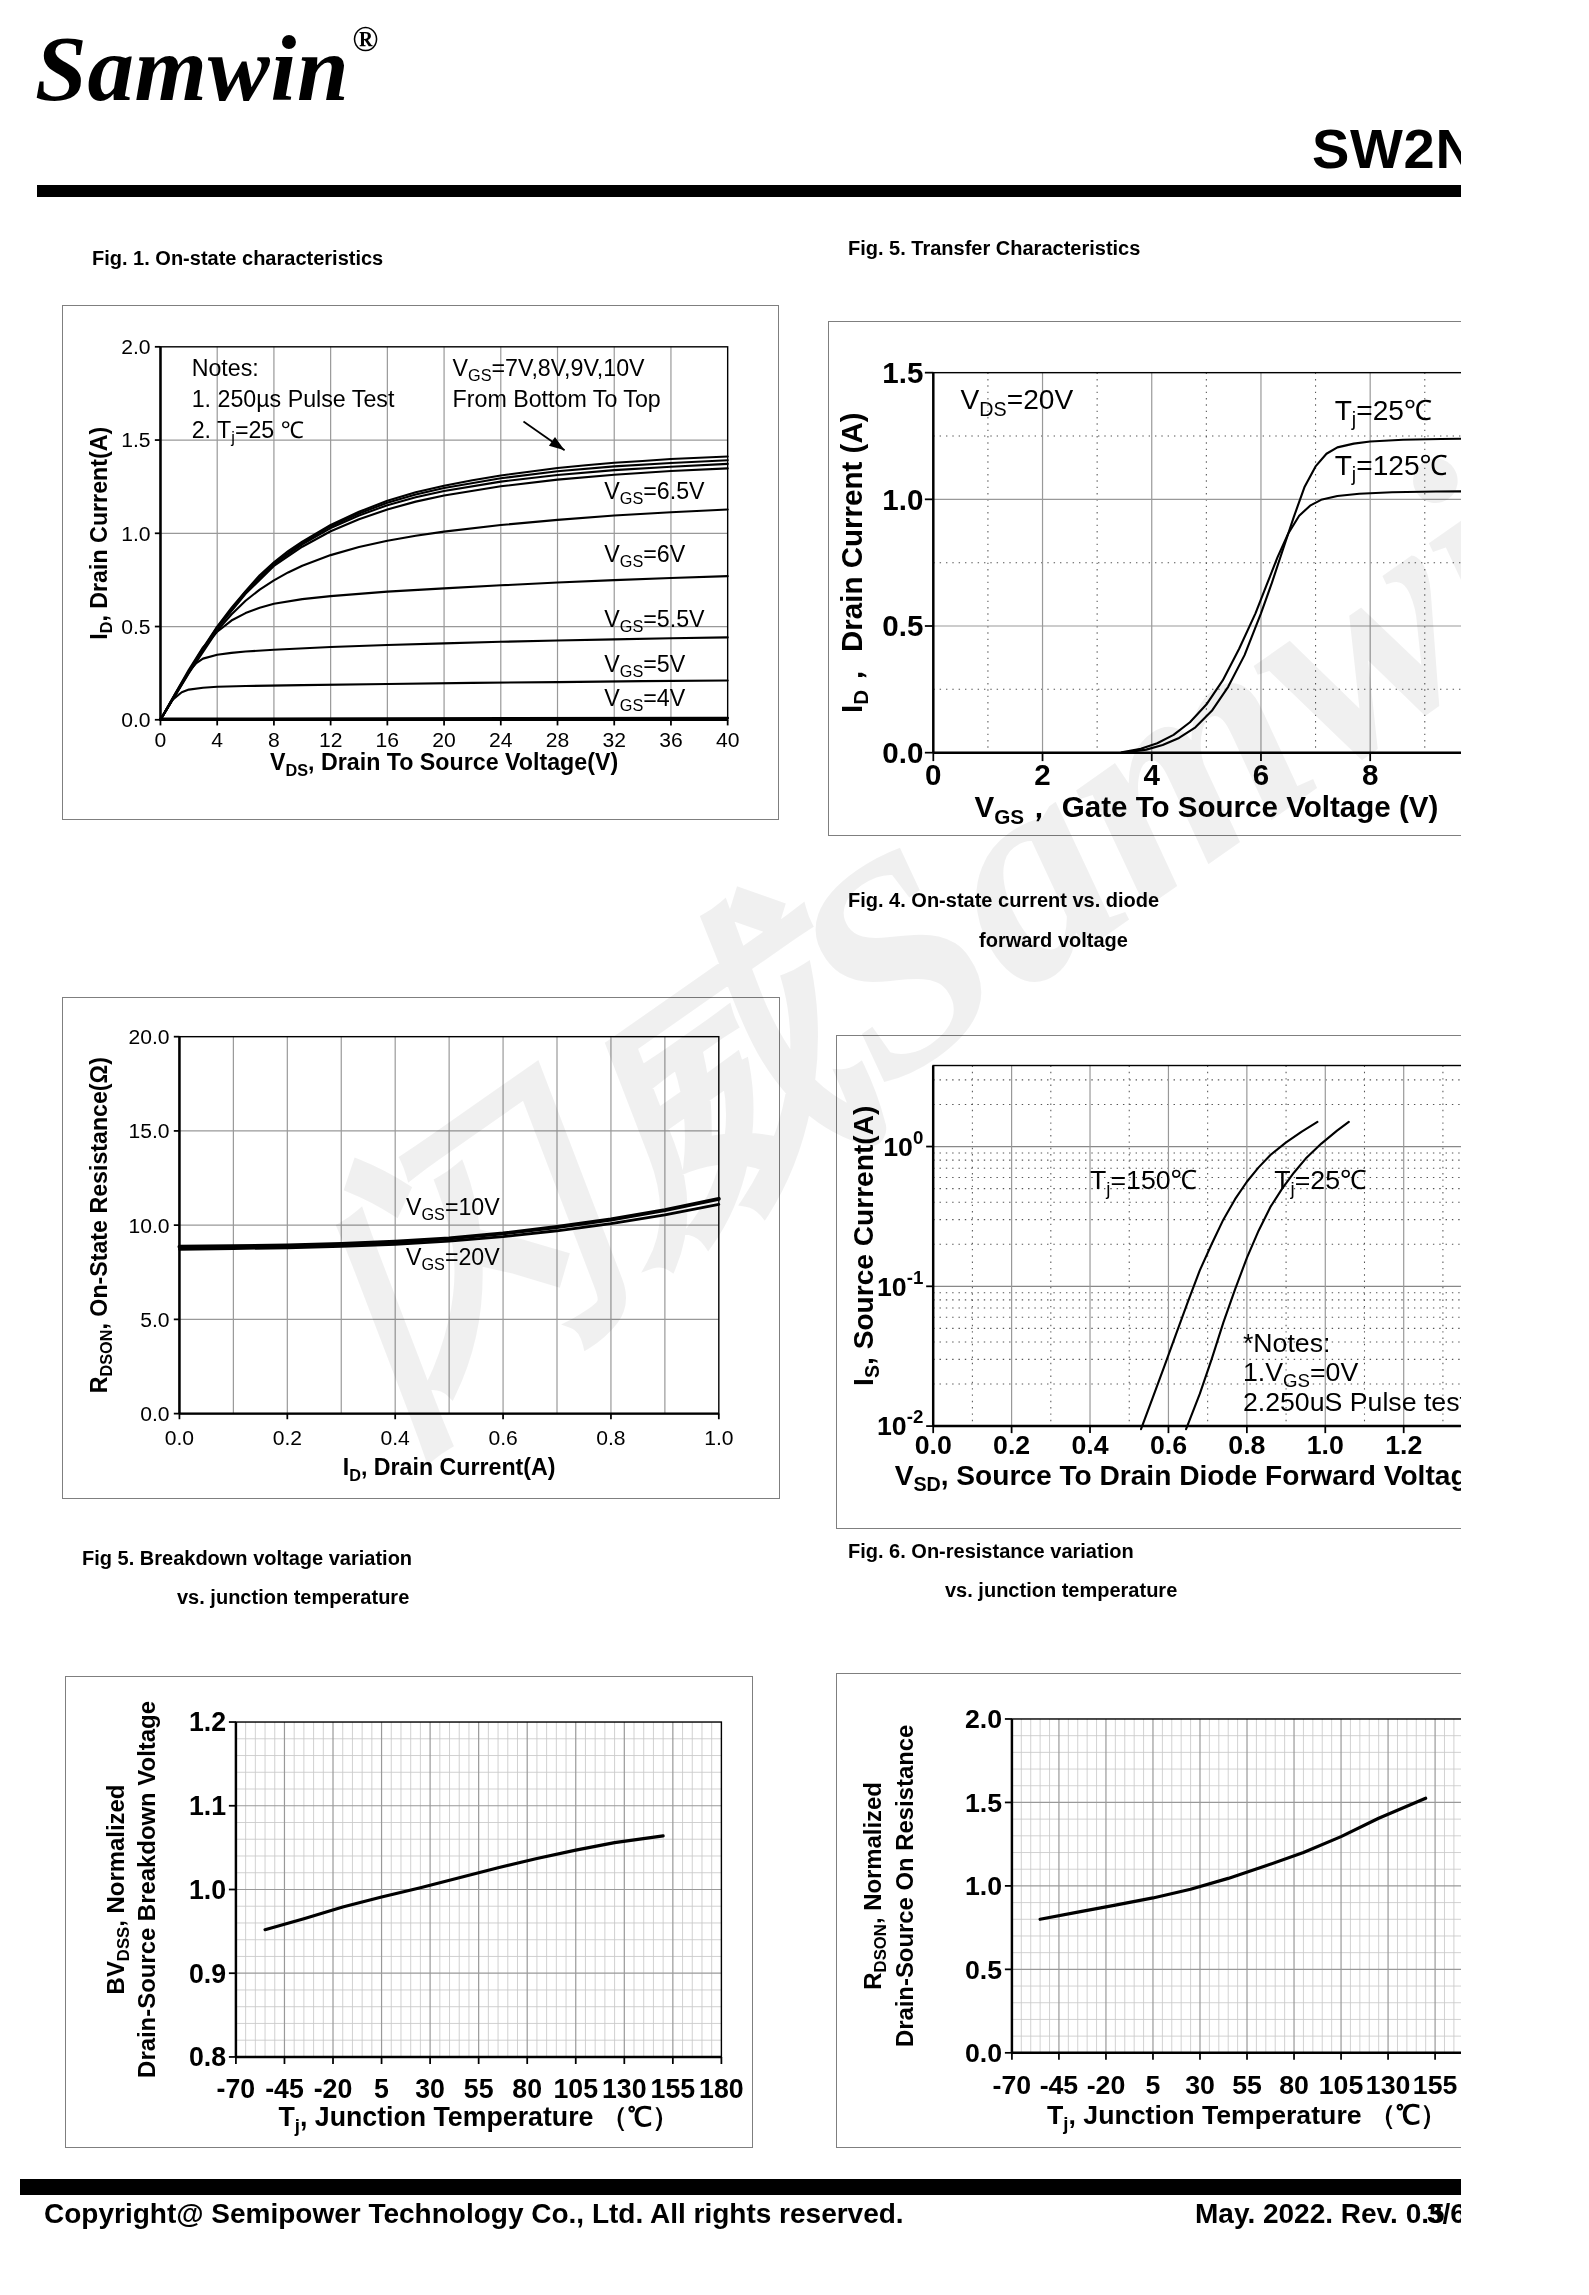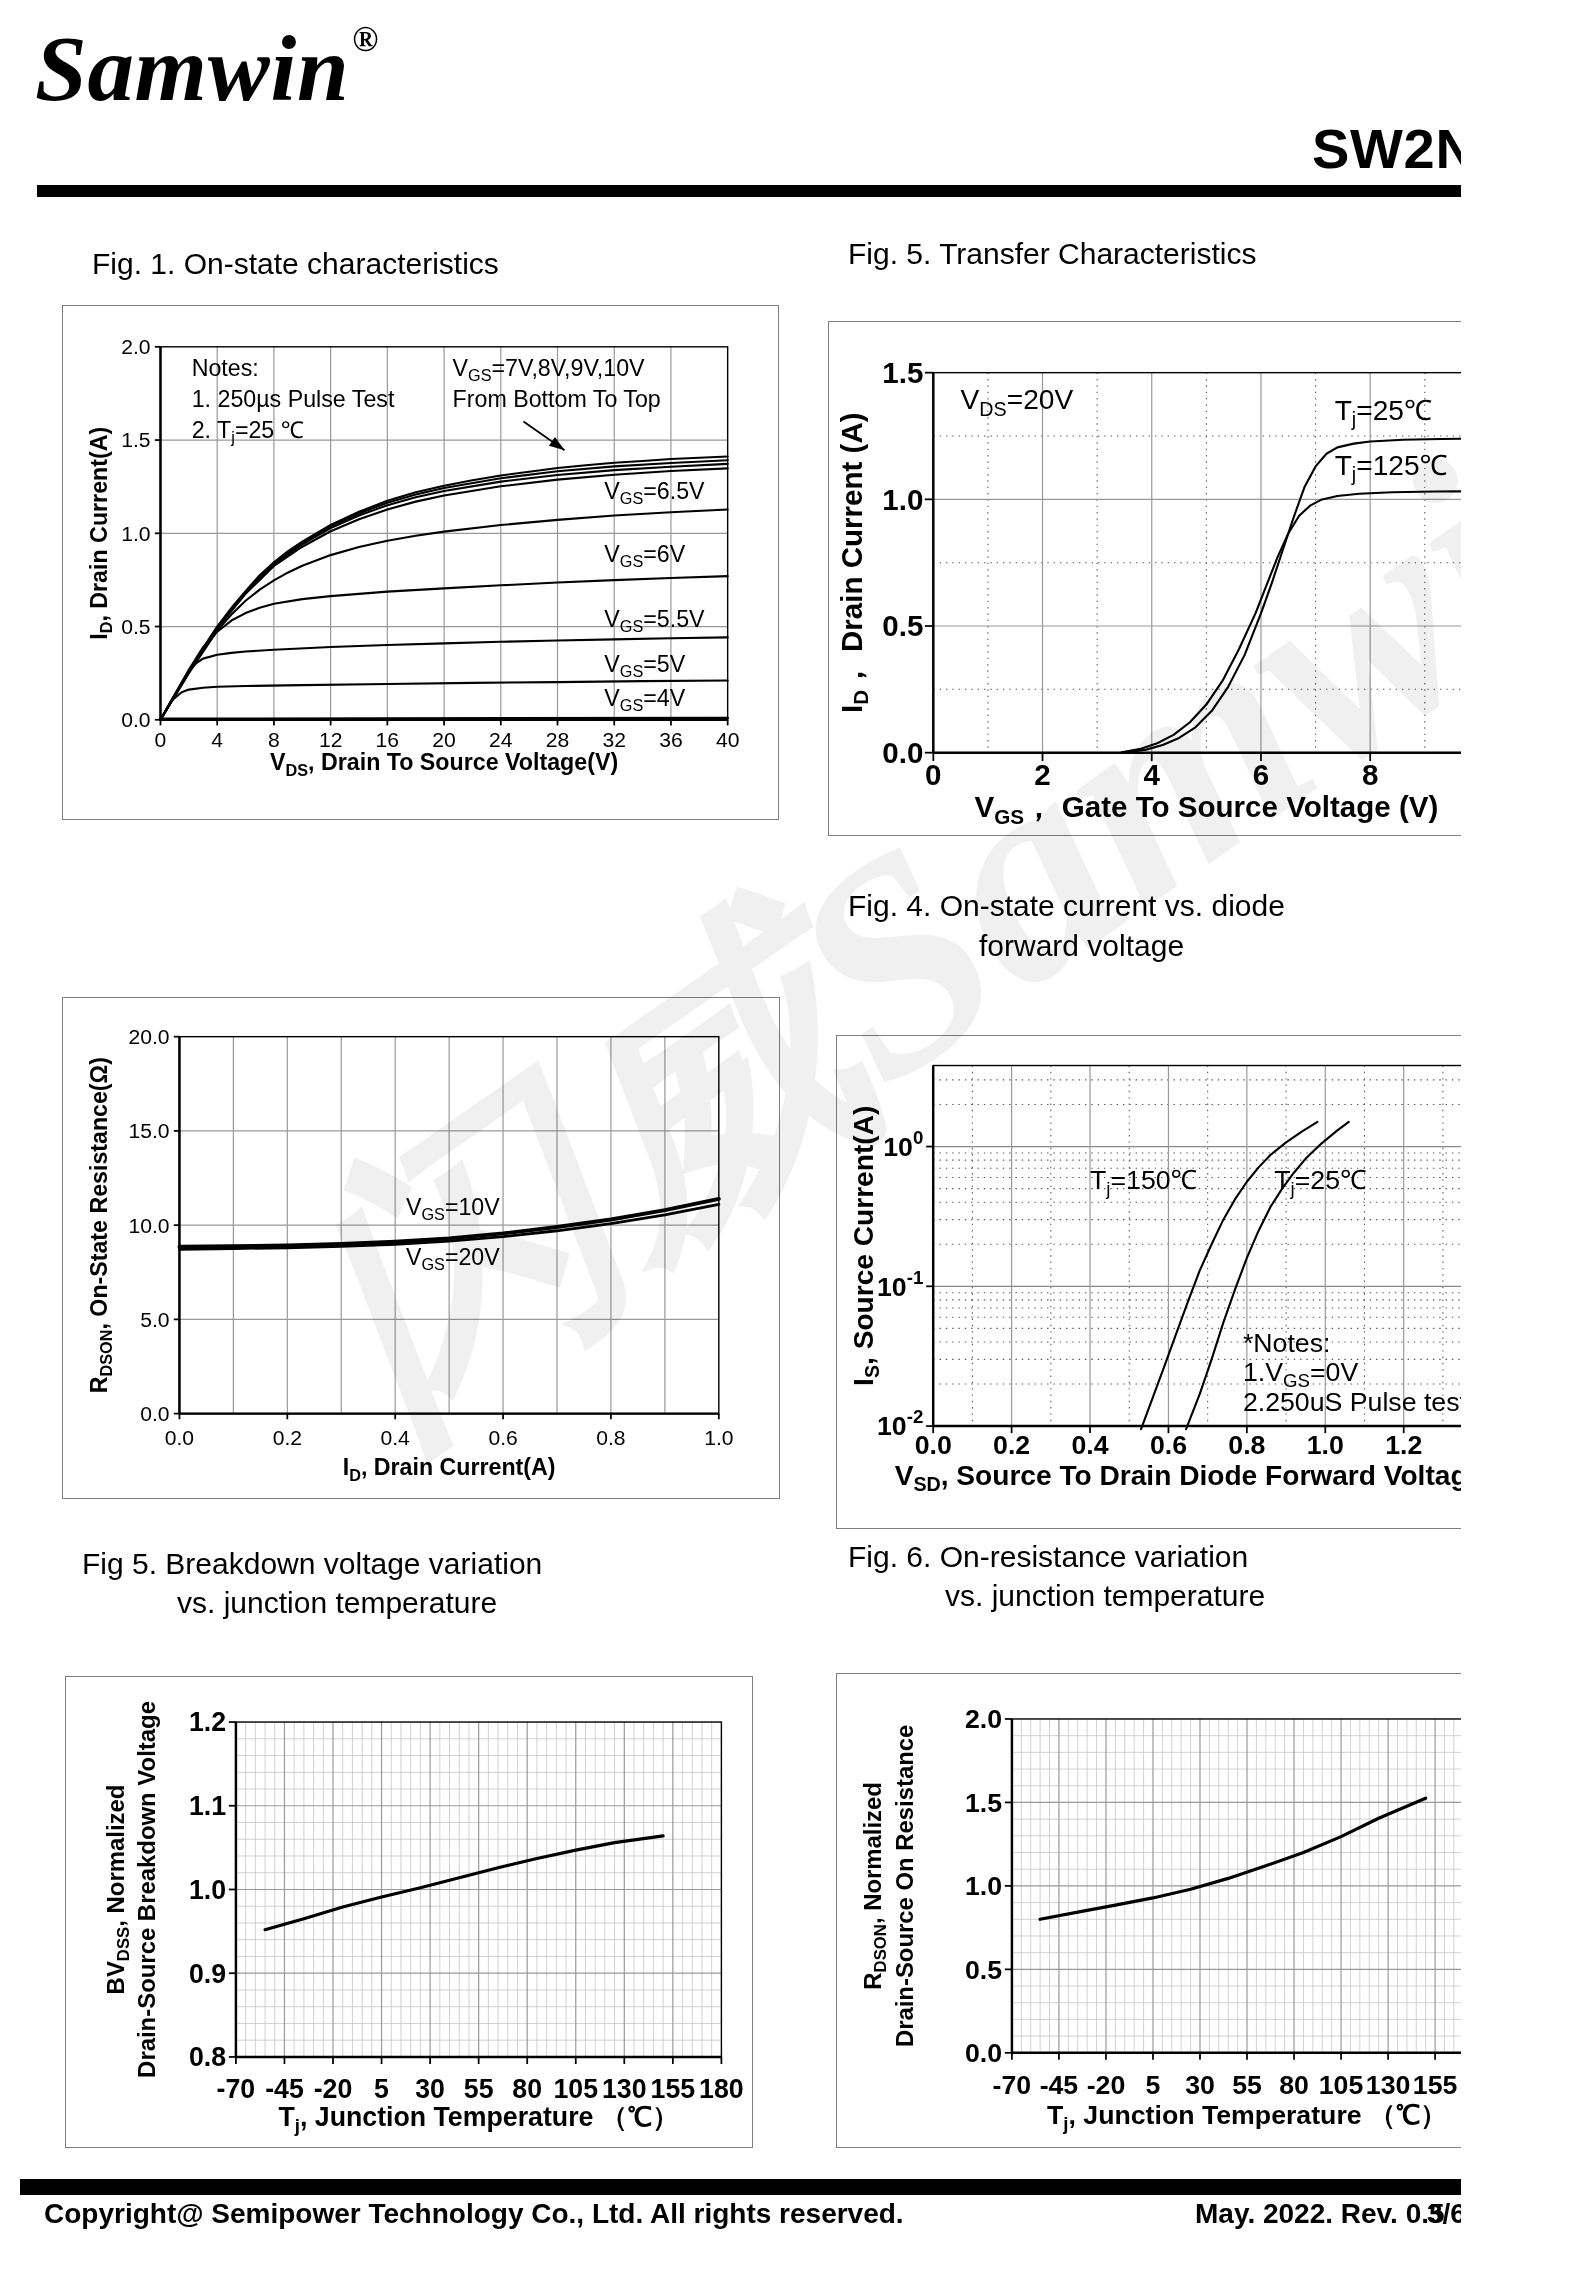--- a/index.html
+++ b/index.html
@@ -3,21 +3,21 @@
 <meta charset="utf-8">
 <style>
   html,body{margin:0;padding:0;background:#fff;}
   .page{position:relative;width:1461px;height:2295px;background:#fff;
         font-family:"Liberation Sans",sans-serif;color:#000;overflow:hidden;}
   .brand{position:absolute;left:35px;top:18.4px;font-family:"Liberation Serif",serif;
          font-style:italic;font-weight:bold;font-size:93px;line-height:1.1;letter-spacing:0.7px;}
   .reg{font-size:35px;vertical-align:49px;margin-left:2.8px;}
   .partnum{position:absolute;left:1312px;top:116px;font-size:56px;font-weight:bold;letter-spacing:0.7px;}
   .hrule{position:absolute;left:37px;top:185px;width:1516px;height:12px;background:#000;}
-  .ftitle{position:absolute;font-size:30px;font-weight:normal;white-space:nowrap;}
+  .ftitle{position:absolute;font-size:20px;font-weight:bold;white-space:nowrap;}
   .figbox{position:absolute;background:#fff;border:1.4px solid #7f7f7f;box-sizing:border-box;}
   svg text{font-family:"Liberation Sans",sans-serif;}
   .wm{position:absolute;left:226px;top:1187px;font-family:"Liberation Serif",serif;
       font-style:italic;font-weight:bold;font-size:297px;white-space:nowrap;color:#000;
       opacity:0.055;transform:rotate(-35deg);transform-origin:0 0;pointer-events:none;z-index:6;}
   .fbar{position:absolute;left:20px;top:2179px;width:1569px;height:15.5px;background:#000;}
   .ffoot{position:absolute;top:2198px;font-size:28px;font-weight:bold;white-space:nowrap;}
 </style>
 </head>
 <body>

